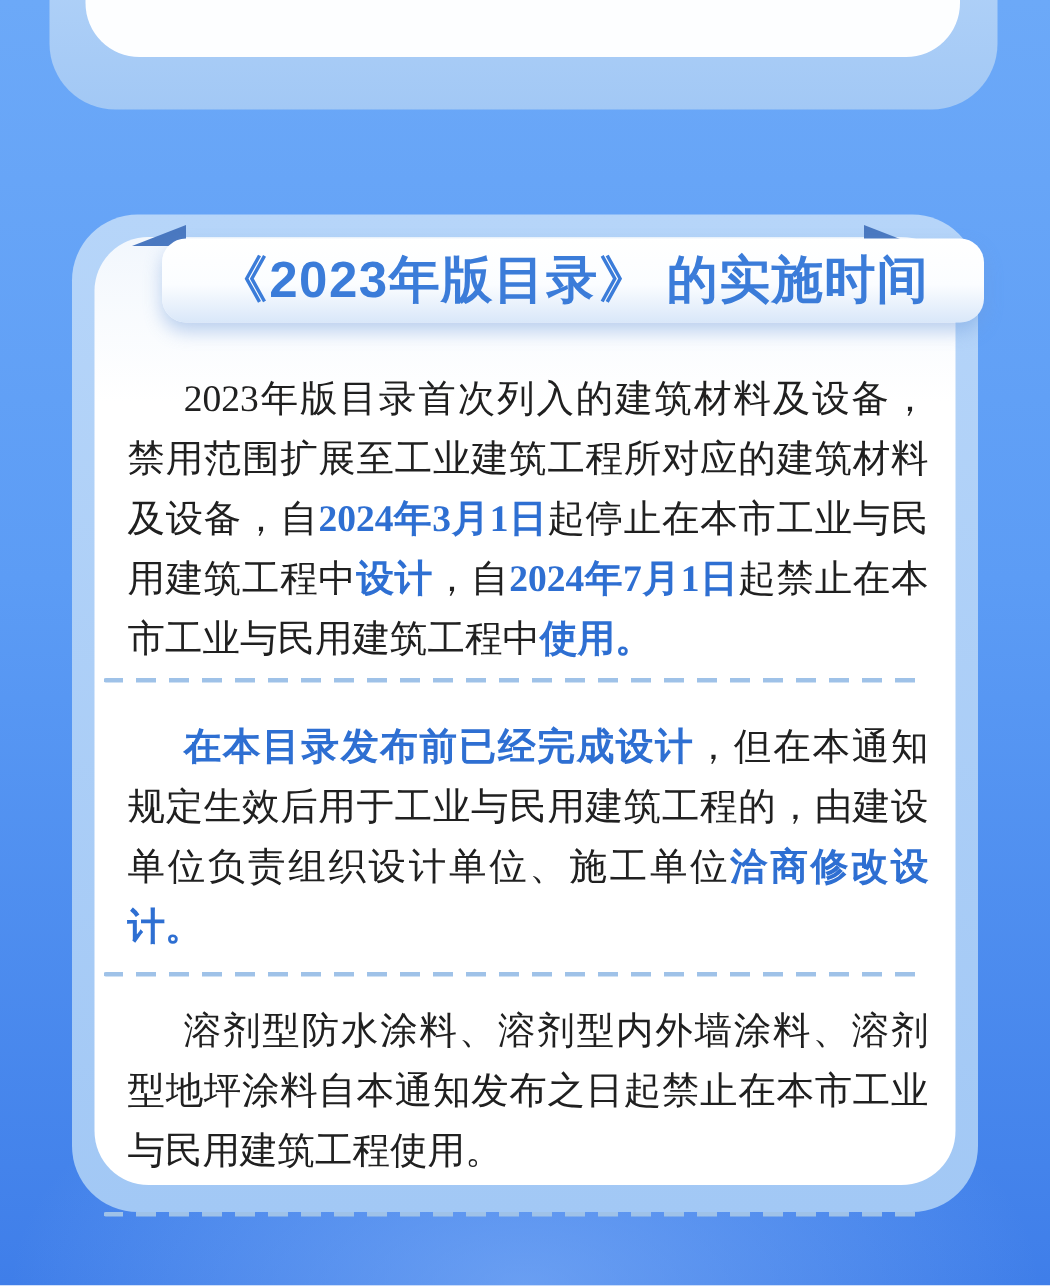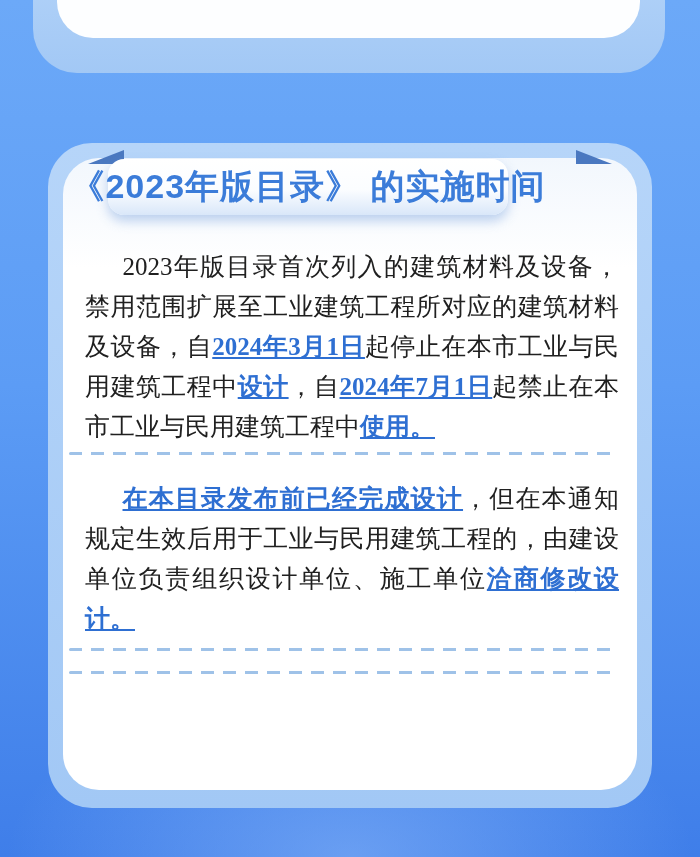--- a/index.html
+++ b/index.html
@@ -14,35 +14,35 @@
   .card-shadow.top{left:33px;top:-60px;width:632px;height:133px;border-radius:44px;}
   .card-white{position:absolute;background:var(--card-white,#FDFEFF);}
   .card-white.top{left:57px;top:-60px;width:583px;height:98px;border-radius:36px;}
   .card-shadow.main{left:48px;top:143px;width:604px;height:665px;border-radius:44px;}
   .card-white.main{left:63px;top:158px;width:574px;height:632px;border-radius:36px;
     background:linear-gradient(180deg,#F2F7FD 0%,#FFFFFF 110px);}
   .fold{position:absolute;width:36px;height:14px;background:var(--ribbon-fold,#4A78C0);}
   .fold.left{left:88px;top:150px;clip-path:polygon(100% 0,100% 100%,0 100%);}
   .fold.right{left:576px;top:150px;clip-path:polygon(0 0,0 100%,100% 100%);}
   .banner{
-    position:absolute;left:108px;top:159px;width:400px;height:56px;border-radius:16px;
+    position:absolute;left:108px;top:159px;width:548px;height:56px;border-radius:16px;
     background:linear-gradient(180deg,#FFFFFF 0%,#FBFDFF 55%,var(--banner-bottom,#D9E7F9) 100%);
     box-shadow:0 6px 12px rgba(110,155,220,.45);
     display:flex;align-items:center;justify-content:center;
   }
   .banner-title{
     font-size:34px;font-weight:bold;color:var(--title-blue,#3B7CD9);
     letter-spacing:1px;white-space:nowrap;
   }
   .content{position:absolute;left:85px;top:247px;width:534px;}
   .para{
     margin:0;font-family:"Liberation Serif",serif;font-size:25px;line-height:40px;
     color:var(--body-text,#202020);text-align:justify;text-indent:1.5em;
   }
-  .para .hl{color:var(--highlight-blue,#2E6FD2);font-weight:bold;text-decoration:underline;}
+  .para .hl{color:var(--highlight-blue,#2E6FD2);font-weight:bold;}
   .divider{
     height:3px;width:546px;margin-left:-16px;border-radius:2px;
     background:repeating-linear-gradient(90deg,var(--divider-blue,#9FC2E8) 0 13px,transparent 13px 22px);
   }
   .d1{margin-top:5px}
   .para.p2{margin-top:24px}
   .d2{margin-top:9px}
   .para.p3{margin-top:17px}
   .d3{margin-top:20px}
 </style>
@@ -62,16 +62,17 @@
 
   <div class="banner">
     <span class="banner-title">《2023年版目录》 的实施时间</span>
   </div>
 
   <div class="content">
     <p class="para p1"><span>2023年版目录首次列入的建筑材料及设备，禁用范围扩展至工业建筑工程所对应的建筑材料及设备，自</span><span class="hl">2024年3月1日</span><span>起停止在本市工业与民用建筑工程中</span><span class="hl">设计</span><span>，自</span><span class="hl">2024年7月1日</span><span>起禁止在本市工业与民用建筑工程中</span><span class="hl">使用。</span></p>
     <div class="divider d1"></div>
     <p class="para p2"><span class="hl">在本目录发布前已经完成设计</span><span>，但在本通知规定生效后用于工业与民用建筑工程的，由建设单位负责组织设计单位、施工单位</span><span class="hl">洽商修改设计。</span></p>
     <div class="divider d2"></div>
+    <p class="para p3"><span>溶剂型防水涂料、溶剂型内外墙涂料、溶剂型地坪涂料自本通知发布之日起禁止在本市工业与民用建筑工程使用。</span></p>
     <div class="divider d3"></div>
   </div>
 
 </div>
 
 </body></html>

